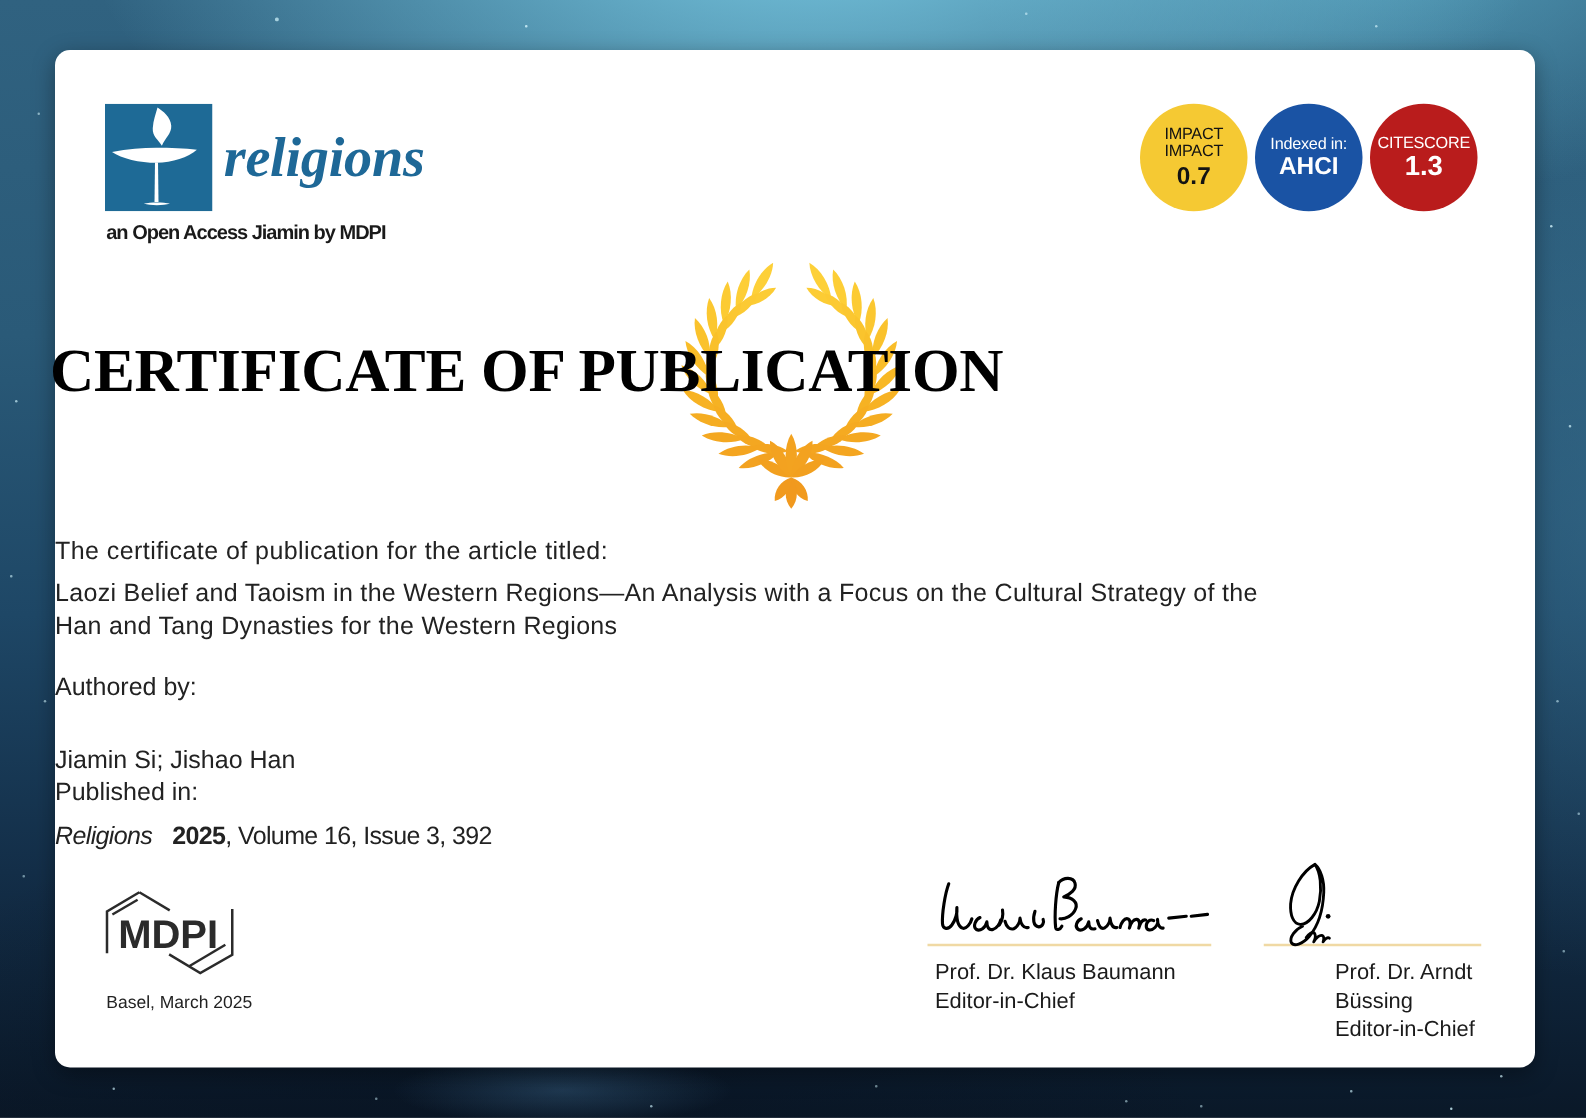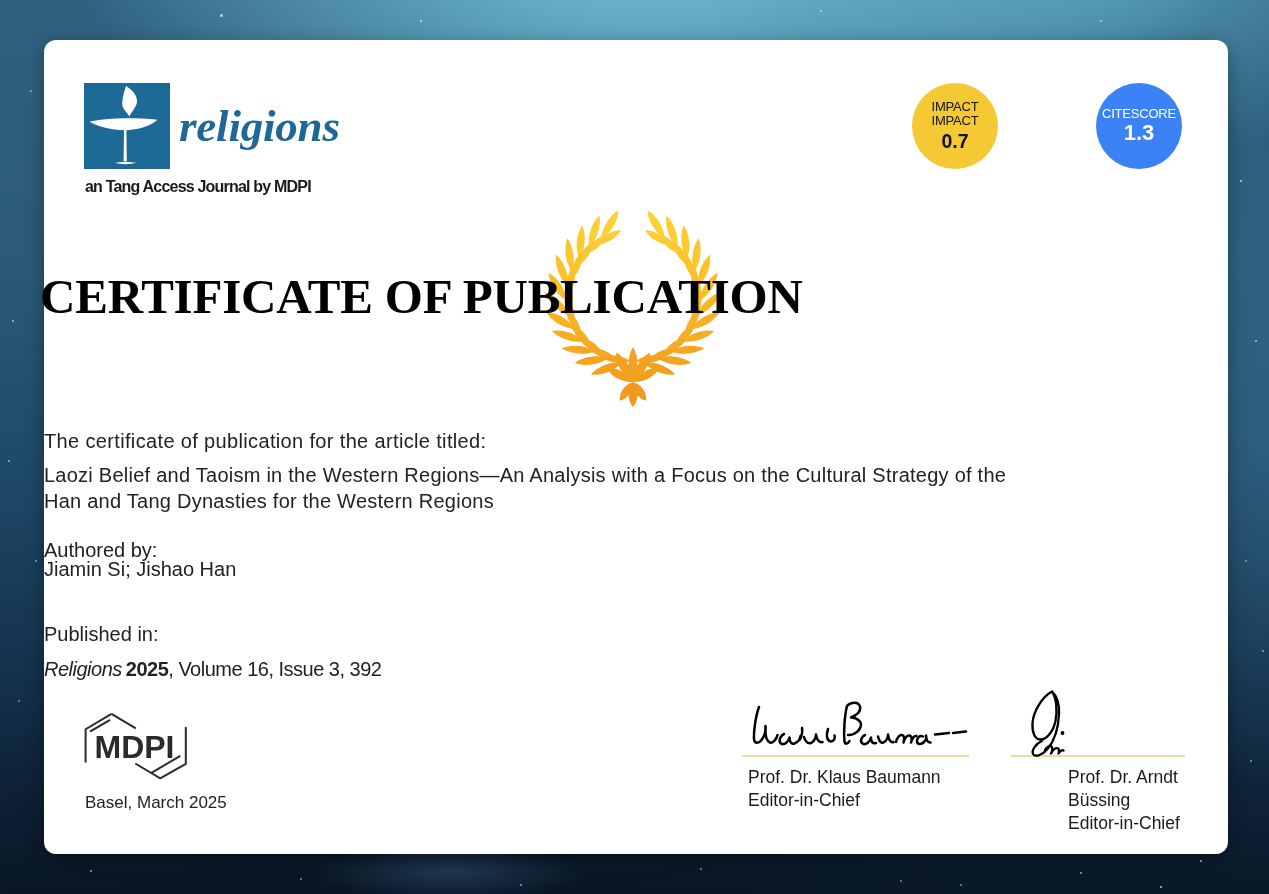--- a/index.html
+++ b/index.html
@@ -11,36 +11,36 @@
  linear-gradient(180deg,#306280 0%,#2a5a78 30%,#1e4766 55%,#132e48 78%,#0a1828 100%)}
 .star{position:absolute;border-radius:50%;background:#c8ecf6}
 #card{position:absolute;left:44px;top:40px;width:1184px;height:814px;background:#ffffff;border-radius:12px;box-shadow:0 5px 18px rgba(0,0,0,0.35)}
 .abs{position:absolute}
 .ctr{left:0;width:1184px;}
 #relword{left:135px;top:60px;font:bold italic 45px "Liberation Serif",serif;color:#1e6897;letter-spacing:-0.2px}
 #oa{left:41px;top:138px;font-weight:bold;font-size:16px;line-height:18px;color:#1a1a1a;letter-spacing:-0.8px}
 .badge{position:absolute;border-radius:50%;width:86px;height:86px;top:43px;display:flex;flex-direction:column;align-items:center;justify-content:center;line-height:1.08}
 .byellow{left:868px;background:#f5c933;color:#131313}
 .bblue1{left:960px;background:#1a53a4;color:#fff}
-.bblue2{left:1052px;background:#3b82f6;color:#fff}
+.bblue2{left:1052px;background:#b91c1c;color:#fff}
 .badge .s1{font-size:13px;font-weight:normal;letter-spacing:-0.2px}
 .badge .s2{font-size:19.5px;font-weight:bold;margin-top:2px}
 .bblue1 .si{font-size:13px;letter-spacing:-0.2px}
 .bblue1 .s2{font-size:19.5px;font-weight:bold;margin-top:1px}
 .bblue2 .s2{font-size:22px;font-weight:bold;margin-top:0px}
 #wreath{left:489px;top:156px}
 #certtitle{top:231px;left:-4px;font-family:"Liberation Serif",serif;font-weight:bold;font-size:49px;color:#000;letter-spacing:-0.2px;line-height:52px}
 .body{color:#222;font-size:20px;line-height:26px}
 #l1{top:388px;letter-spacing:0.35px}
 #lt{top:422px;letter-spacing:0.25px}
 #la1{top:497px}
-#la2{top:516px}
+#la2{top:555px}
 #lp1{top:581px}
 #lp2{top:616px;letter-spacing:-0.5px}
-#basel{left:41px;top:753px;font-size:17px;color:#222}
+#basel{left:41px;top:753px;font-size:14px;color:#222}
 .sigline{position:absolute;top:715px;height:2px;background:#f0d9a4}
 #sl1{left:698px;width:227px}
 #sl2{left:967px;width:174px}
 .signame{position:absolute;top:726px;font-size:17.5px;color:#1b1b1b;line-height:23px}
 #sn1{left:704px}
 #sn2{left:1024px}
 #sig1{left:700px;top:658px}
 #sig2{left:985px;top:648px}
 </style></head><body>
 <div id="bg"></div>
@@ -71,25 +71,29 @@
 <div class="star" style="left:1262px;top:650px;width:1.5px;height:1.5px;opacity:0.56"></div>
 <div id="card">
   <svg class="abs" width="86" height="86" style="left:40px;top:43px" viewBox="0 0 86 86">
     <rect width="86" height="86" fill="#1e6a96"></rect>
     <path d="M42,3 C46.5,6 52.5,10.5 53,17.5 C53.4,23.5 48,27.5 45.5,33.5 C42.5,28.5 37.8,26 38.2,19.5 C38.6,13 40.8,7.5 42,3 Z" fill="#fff"></path>
     <path d="M5.6,38.5 C18,36 30,35.2 41,35.2 C52,35.2 64,35.6 73.5,36.8 C66.5,42.8 54,47.2 41,47.2 C28,47.2 13,43.8 5.6,38.5 Z" fill="#fff"></path>
     <path d="M40,47 L42.4,47 L42.8,78.5 L39.6,78.5 Z" fill="#fff"></path>
     <path d="M31,79.8 C36.5,78.6 46.5,78.6 52,79.8 C46.5,81.6 36.5,81.6 31,79.8 Z" fill="#fff"></path>
   </svg>
   <div class="abs" id="relword">religions</div>
-  <div class="abs" id="oa">an Tang Access Journal by MDPI</div>
+  <div class="abs" id="oa">an Open Access Jiamin by MDPI</div>
   <div class="badge byellow">
       <span class="s1">IMPACT</span>
       <span class="s1">IMPACT</span>
       <span class="s2">0.7</span>
+    </div>
+  <div class="badge bblue1">
+      <span class="si">Indexed in:</span>
+      <span class="s2">AHCI</span>
     </div>
   <div class="badge bblue2">
       <span class="s1">CITESCORE</span>
       <span class="s2">1.3</span>
     </div>
   <svg class="abs" id="wreath" width="200" height="212" viewBox="0 0 200 212">
     <defs>
         <linearGradient id="wg" x1="0" y1="0" x2="0" y2="212" gradientUnits="userSpaceOnUse">
       <stop offset="0" stop-color="#ffd840"></stop>
           <stop offset="0.5" stop-color="#f8bc28"></stop>
@@ -152,21 +156,21 @@
     <path d="M0,0 C5.5,-6.9 5.5,-16.6 0,-23.0 C-5.5,-16.6 -5.5,-6.9 0,0" transform="translate(100.0,186.0) rotate(145.0)" fill="#f19a1e"></path>
     <path d="M0,0 C6.0,-7.5 6.0,-18.0 0,-25.0 C-6.0,-18.0 -6.0,-7.5 0,0" transform="translate(100.0,186.0) rotate(180.0)" fill="#f1991e"></path>
     <path d="M0,0 C5.5,-6.9 5.5,-16.6 0,-23.0 C-5.5,-16.6 -5.5,-6.9 0,0" transform="translate(100.0,186.0) rotate(215.0)" fill="#f19a1e"></path>
   </svg>
   <div class="abs ctr" id="certtitle">CERTIFICATE OF PUBLICATION</div>
   <div class="abs ctr body" id="lt">Laozi Belief and Taoism in the Western Regions—An Analysis with a Focus on the Cultural Strategy of the<br>Han and Tang Dynasties for the Western Regions</div>
   <div class="abs ctr body" id="l1">The certificate of publication for the article titled:</div>
   <div class="abs ctr body" id="la1">Authored by:</div>
   <div class="abs ctr body" id="la2">Jiamin Si; Jishao Han</div>
   <div class="abs ctr body" id="lp1">Published in:</div>
-  <div class="abs ctr body" id="lp2"><i>Religions</i><b style="margin-left:4px">2025</b>, Volume 16, Issue 3, 392</div>
+  <div class="abs ctr body" id="lp2"><i>Religions</i><b style="margin-left:16px">2025</b>, Volume 16, Issue 3, 392</div>
   <svg class="abs" width="112" height="80" style="left:36px;top:668px" viewBox="0 0 112 80">
     <g stroke="#2b2b2b" stroke-width="2" fill="none">
       <path d="M31.5,5.8 L5.6,21.2 L5.6,54.5"></path>
       <path d="M31.5,5.8 L55.8,20.3"></path>
       <path d="M9.9,23.6 L30.1,11.8"></path>
       <path d="M55.3,55.5 L80.2,70.4 L105.8,55.9 L105.8,19.1"></path>
       <path d="M71,65.2 L100.3,47.8"></path>
     </g>
     <text x="14.5" y="50.4" font-family="Liberation Sans" font-weight="bold" font-size="32" fill="#2b2b2b">MDPI</text>
   </svg>

